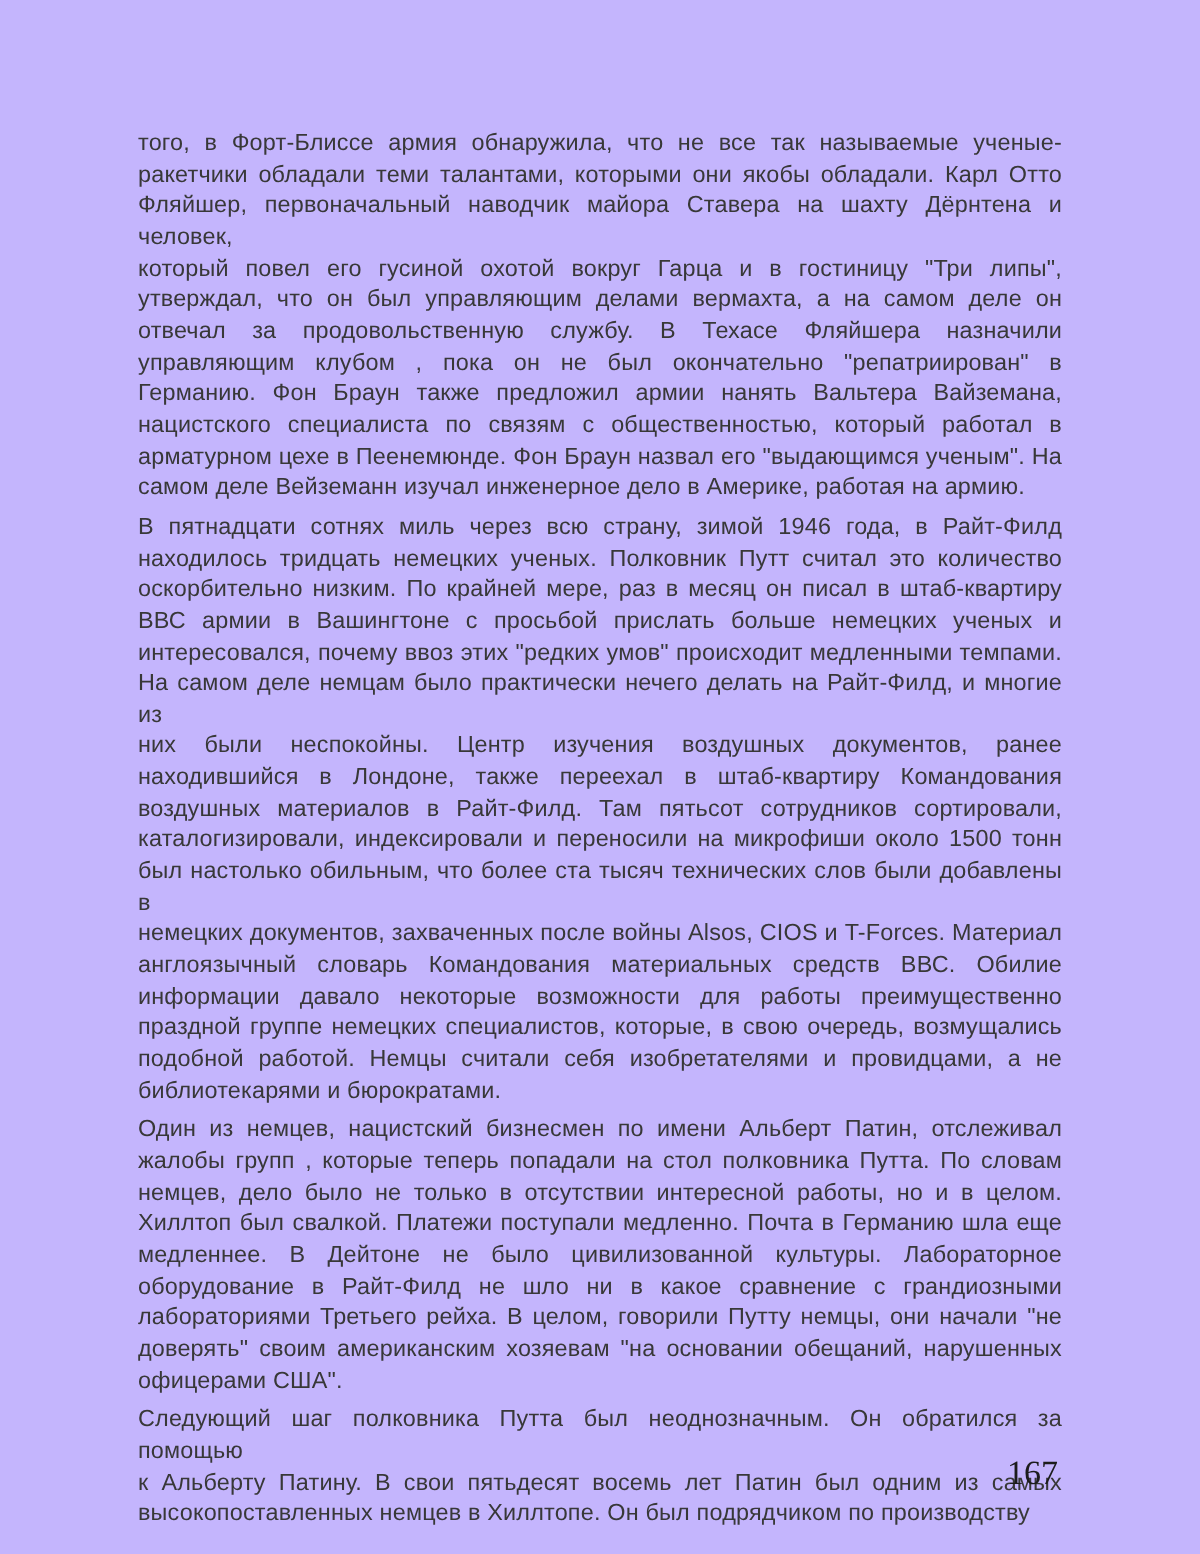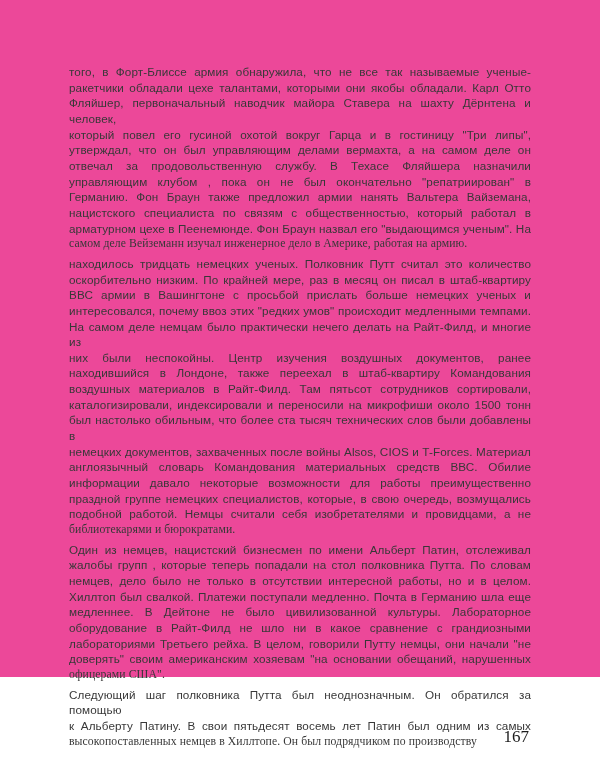--- a/index.html
+++ b/index.html
@@ -10,22 +10,22 @@
     width: 600px;
     height: 777px;
     background: #ffffff;
     position: relative;
     overflow: hidden;
     font-family: "Liberation Sans", sans-serif;
   }
   .sheet {
     position: absolute;
     left: 0; top: 0;
-    width: 600px; height: 677px;
-    background: #ec4899;
+    width: 600px; height: 777px;
+    background: #c4b5fd;
   }
   .text-block {
     position: absolute;
     left: 69px;
     top: 64px;
     width: 462px;
     color: #383838;
     font-size: 11.7px;
     line-height: 15.65px;
     letter-spacing: 0.1px;
@@ -37,50 +37,50 @@
     margin-bottom: 2px;
   }
   .tline {
     text-align: justify;
     text-align-last: justify;
     white-space: normal;
     overflow: hidden;
   }
   .tline.last {
     text-align-last: left;
-    font-family: Liberation Serif, serif;
   }
   .page-number {
     position: absolute;
     top: 727px;
     right: 71px;
     font-family: "Liberation Serif", serif;
     font-size: 17px;
     color: #1c1c1c;
   }
 </style>
 </head>
 <body>
 
 <div class="sheet">
   <div class="text-block" id="text-block">
       <div class="para">
         <div class="tline">того, в Форт-Блиссе армия обнаружила, что не все так называемые ученые-</div>
-        <div class="tline">ракетчики обладали цехе талантами, которыми они якобы обладали. Карл Отто</div>
+        <div class="tline">ракетчики обладали теми талантами, которыми они якобы обладали. Карл Отто</div>
         <div class="tline">Фляйшер, первоначальный наводчик майора Ставера на шахту Дёрнтена и человек,</div>
         <div class="tline">который повел его гусиной охотой вокруг Гарца и в гостиницу "Три липы",</div>
         <div class="tline">утверждал, что он был управляющим делами вермахта, а на самом деле он</div>
         <div class="tline">отвечал за продовольственную службу. В Техасе Фляйшера назначили</div>
         <div class="tline">управляющим клубом , пока он не был окончательно "репатриирован" в</div>
         <div class="tline">Германию. Фон Браун также предложил армии нанять Вальтера Вайземана,</div>
         <div class="tline">нацистского специалиста по связям с общественностью, который работал в</div>
         <div class="tline">арматурном цехе в Пеенемюнде. Фон Браун назвал его "выдающимся ученым". На</div>
         <div class="tline last">самом деле Вейземанн изучал инженерное дело в Америке, работая на армию.</div>
       </div>
       <div class="para">
+        <div class="tline">В пятнадцати сотнях миль через всю страну, зимой 1946 года, в Райт-Филд</div>
         <div class="tline">находилось тридцать немецких ученых. Полковник Путт считал это количество</div>
         <div class="tline">оскорбительно низким. По крайней мере, раз в месяц он писал в штаб-квартиру</div>
         <div class="tline">ВВС армии в Вашингтоне с просьбой прислать больше немецких ученых и</div>
         <div class="tline">интересовался, почему ввоз этих "редких умов" происходит медленными темпами.</div>
         <div class="tline">На самом деле немцам было практически нечего делать на Райт-Филд, и многие из</div>
         <div class="tline">них были неспокойны. Центр изучения воздушных документов, ранее</div>
         <div class="tline">находившийся в Лондоне, также переехал в штаб-квартиру Командования</div>
         <div class="tline">воздушных материалов в Райт-Филд. Там пятьсот сотрудников сортировали,</div>
         <div class="tline">каталогизировали, индексировали и переносили на микрофиши около 1500 тонн</div>
         <div class="tline">был настолько обильным, что более ста тысяч технических слов были добавлены в</div>

